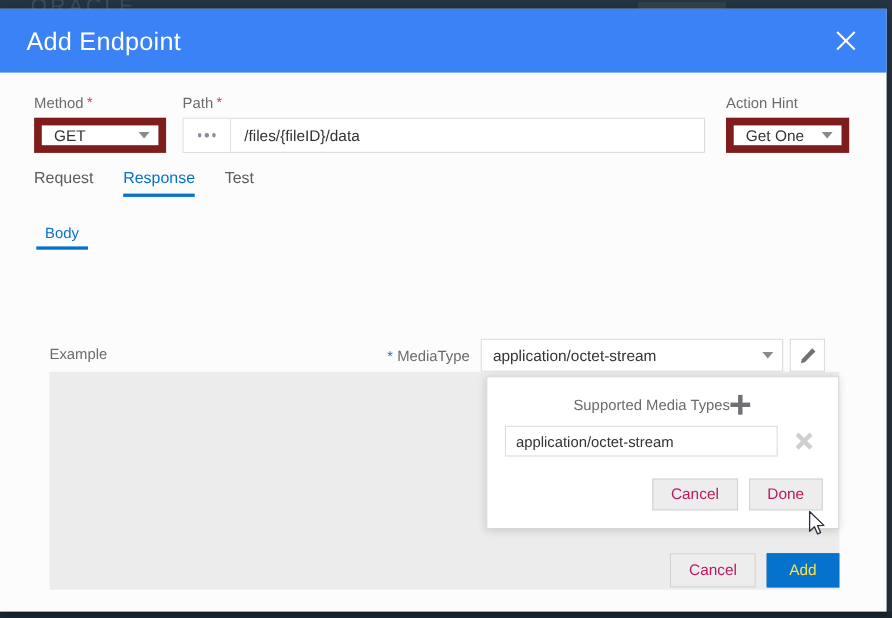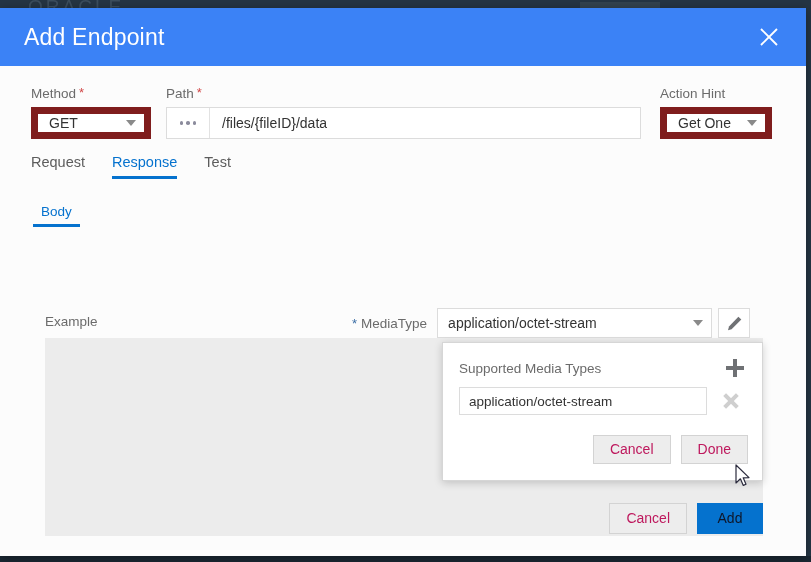--- a/index.html
+++ b/index.html
@@ -254,21 +254,21 @@
     width: 321px;
     background: #ffffff;
     border: 1px solid #d6d6d6;
     box-shadow: 0 2px 8px rgba(0,0,0,.18);
     padding: 0;
     box-sizing: border-box;
   }
   .popover-head {
     display: flex;
     align-items: center;
-    justify-content: space-between;
+    justify-content: center;
     padding: 16px 18px 10px 16px;
   }
   .popover-title {
     font-size: 13.5px;
     color: #6b6b6b;
   }
   .plus-icon {
     font-size: 0;
     width: 18px; height: 18px;
     position: relative;
@@ -329,21 +329,21 @@
     line-height: 27px;
     border: 1px solid #d3d3d3;
     background: #ededed;
     color: #be185d;
     cursor: pointer;
     text-align: center;
   }
   .btn-primary {
     background: #0572ce;
     border-color: #0572ce;
-    color: #0f172a;
+    color: #fde047;
   }
 
   
   .footer {
     position: absolute;
     right: 43px; bottom: 22px;
     display: flex;
     gap: 10px;
   }
   .footer .btn { height: 31px; line-height: 29px; min-width: 66px; }

